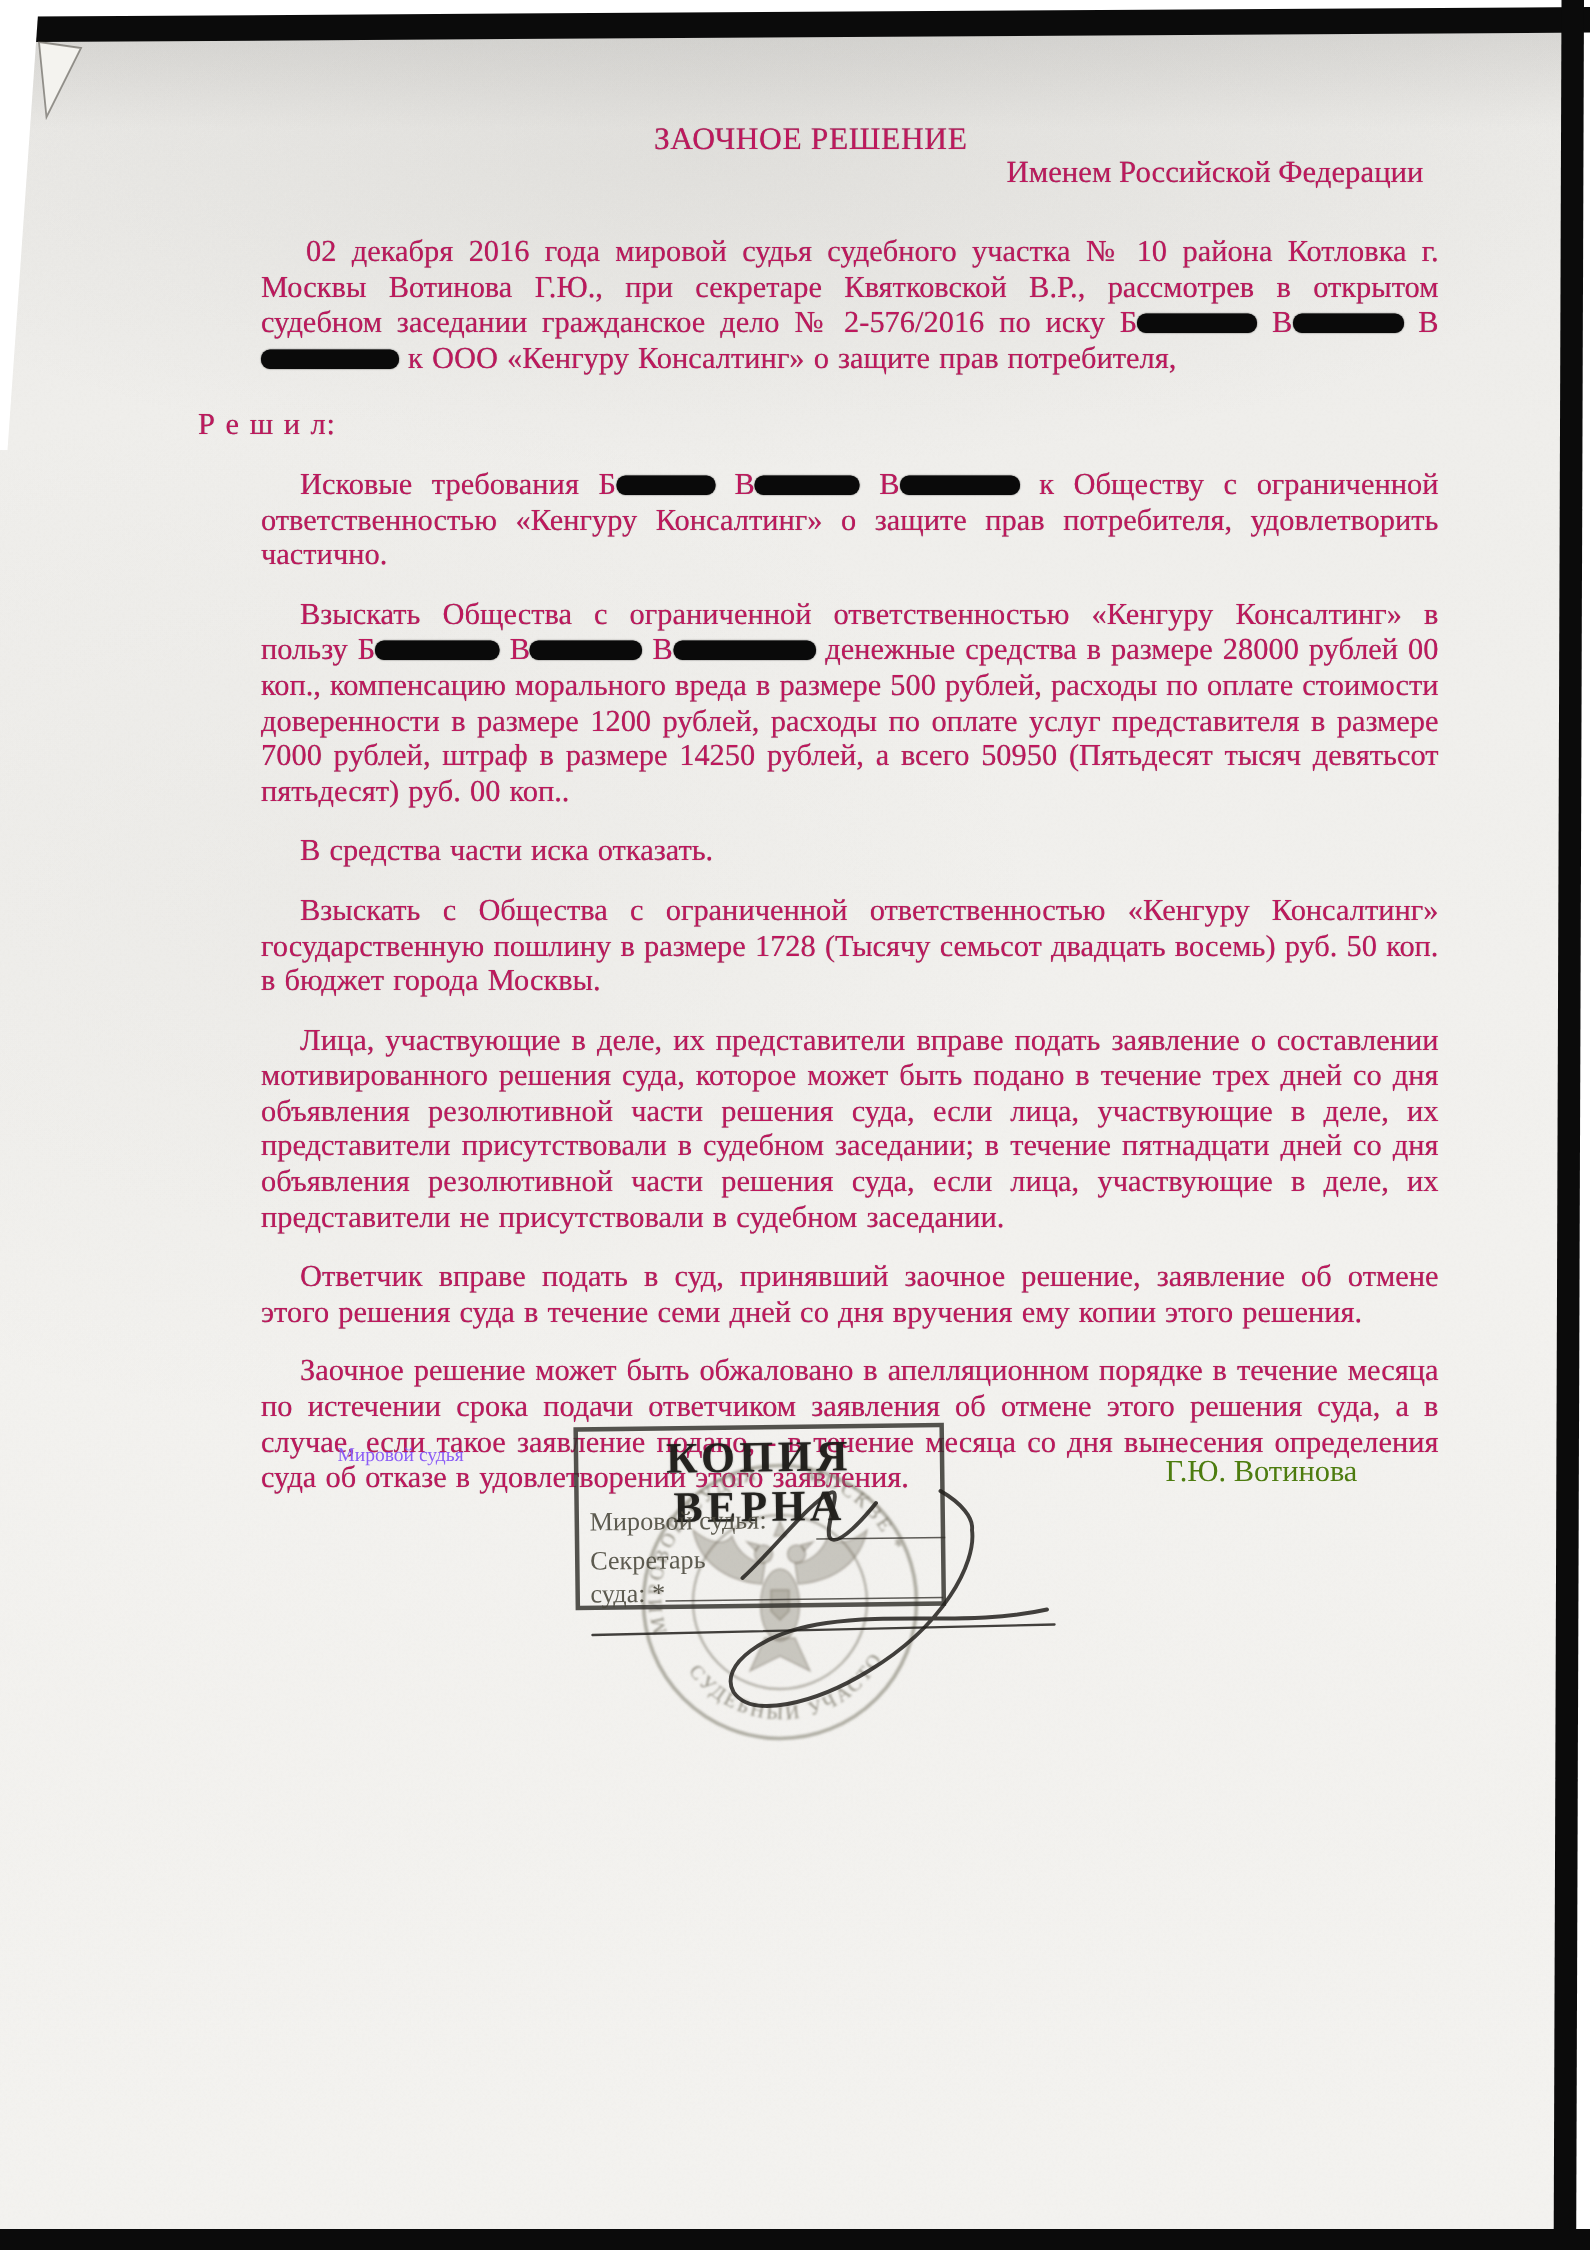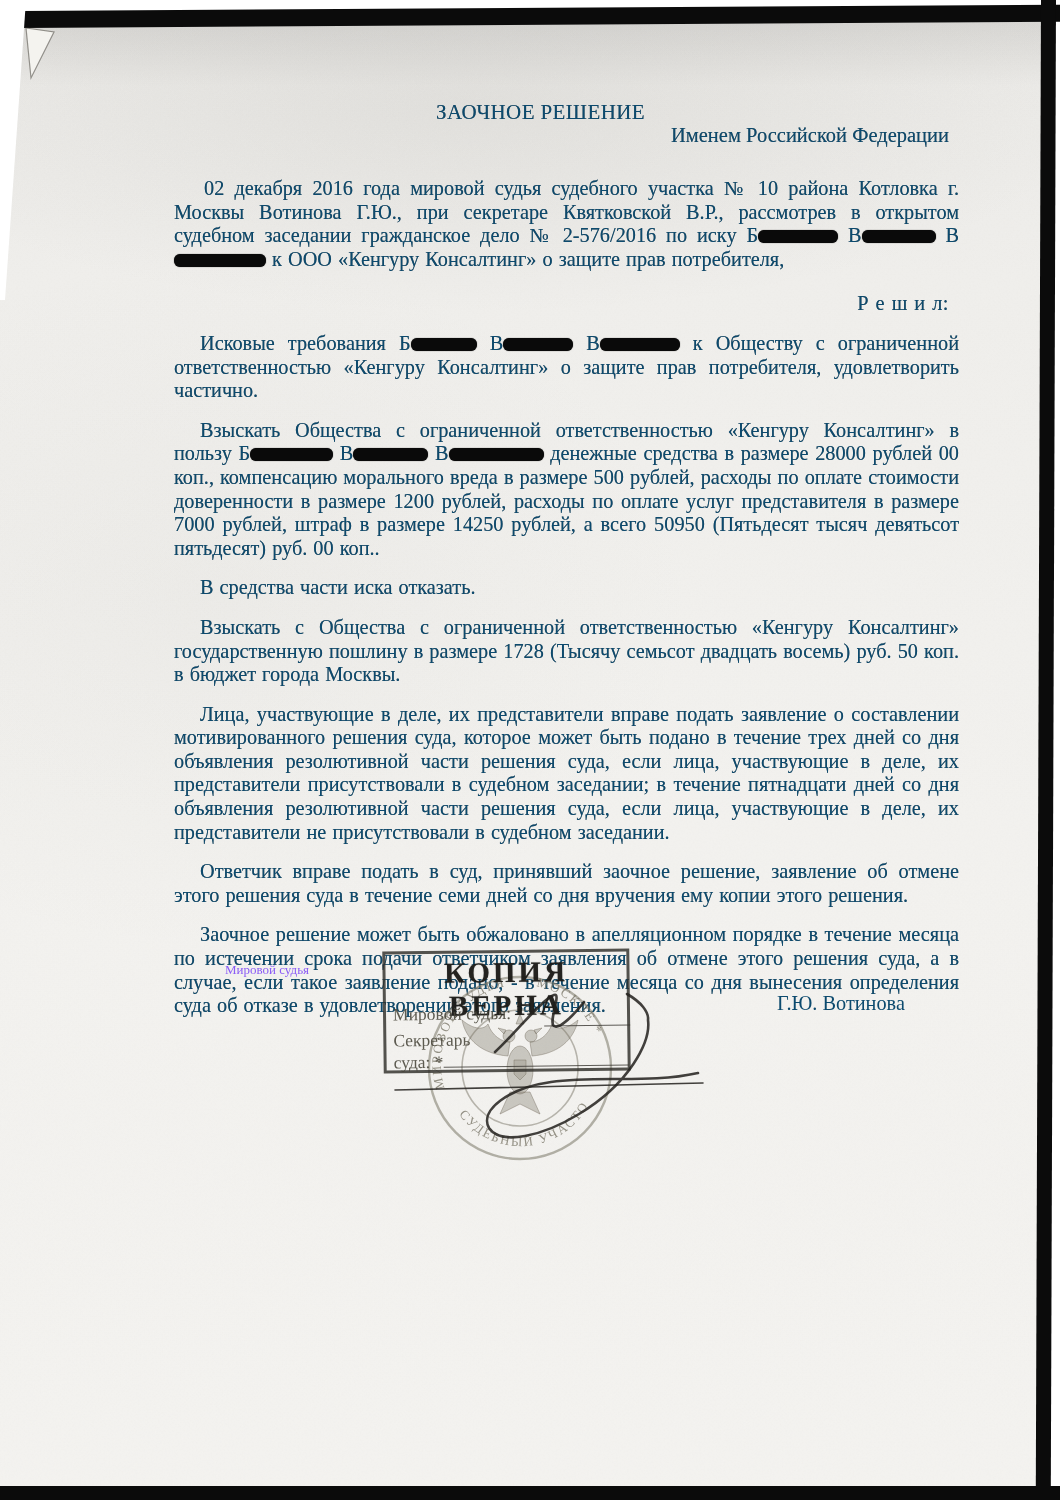--- a/index.html
+++ b/index.html
@@ -26,33 +26,33 @@
   
   .band-top{position:absolute;left:22px;top:11px;width:1040px;height:17px;background:#0b0b0b;
     transform:rotate(-0.35deg);transform-origin:left center;z-index:6;}
   .band-right{position:absolute;left:1041px;top:0;width:15px;height:1502px;background:#0b0b0b;
     transform:rotate(0.2deg);transform-origin:top center;z-index:6;}
   .band-bottom{position:absolute;left:0;top:1486px;width:1060px;height:14px;background:#0b0b0b;z-index:6;}
   .left-wedge{position:absolute;left:0;top:0;width:30px;height:300px;background:#ffffff;
     clip-path:polygon(0 0,26px 0,5px 100%,0 100%);z-index:7;}
   .fold{position:absolute;left:18px;top:22px;z-index:8;}
   
-  .content{position:absolute;left:158px;top:100px;width:817px;color:#0c4a6e;z-index:3;
+  .content{position:absolute;left:158px;top:80px;width:817px;color:#be185d;z-index:3;
     font-size:20.3px;line-height:23.6px;text-shadow:0 0 .5px rgba(32,30,27,.55);}
   .title{ text-align:center;position:relative;left:-26px;margin:0;font-weight:400;
     font-size:21px;line-height:24px;letter-spacing:.4px;}
   .subtitle{text-align:right;position:relative;left:-26px;margin:0 0 30px 0;font-size:20.5px;line-height:23px;}
   #doc-body p{margin:16px;text-align:justify;word-spacing:1px;}
-  #doc-body p.heading{text-align:right;position:relative;left:-26px;margin:21px 0 3px 0;letter-spacing:.5px;}
+  #doc-body p.heading{text-align:left;position:relative;left:-26px;margin:21px 0 3px 0;letter-spacing:.5px;}
   .redact{display:inline-block;height:13px;background:#0a0a0a;border-radius:6px;
     vertical-align:-1px;box-shadow:0 0 1px rgba(0,0,0,.8);}
   
   .sigblock{position:absolute;left:0;top:0;width:1046px;height:1470px;z-index:4;pointer-events:none;}
   .judge-label{position:absolute;left:225px;top:962px;font-size:13px;color:#8b5cf6;}
-  .judge-name{position:absolute;left:777px;top:992px;font-size:20.3px;color:#0c4a6e;}
+  .judge-name{position:absolute;left:777px;top:970px;font-size:20.3px;color:#4d7c0f;}
   .seal-svg{position:absolute;left:420px;top:964px;width:200px;height:210px;}
   .stamp{position:absolute;left:383px;top:950px;width:241px;height:116px;
     border:3px solid rgba(48,46,42,.82);transform:rotate(-0.7deg);
     color:rgba(72,69,58,.88);font-size:17.5px;}
   .stamp-title{position:absolute;left:0;top:3px;width:100%;text-align:center;
     font-size:29px;font-weight:700;letter-spacing:3px;color:rgba(28,27,24,.93);
     text-shadow:0 0 1px rgba(28,27,24,.5);}
   .stamp-judge{position:absolute;left:7px;top:50px;}
   .stamp-sec1{position:absolute;left:7px;top:76px;}
   .stamp-sec2{position:absolute;left:7px;top:98px;}

